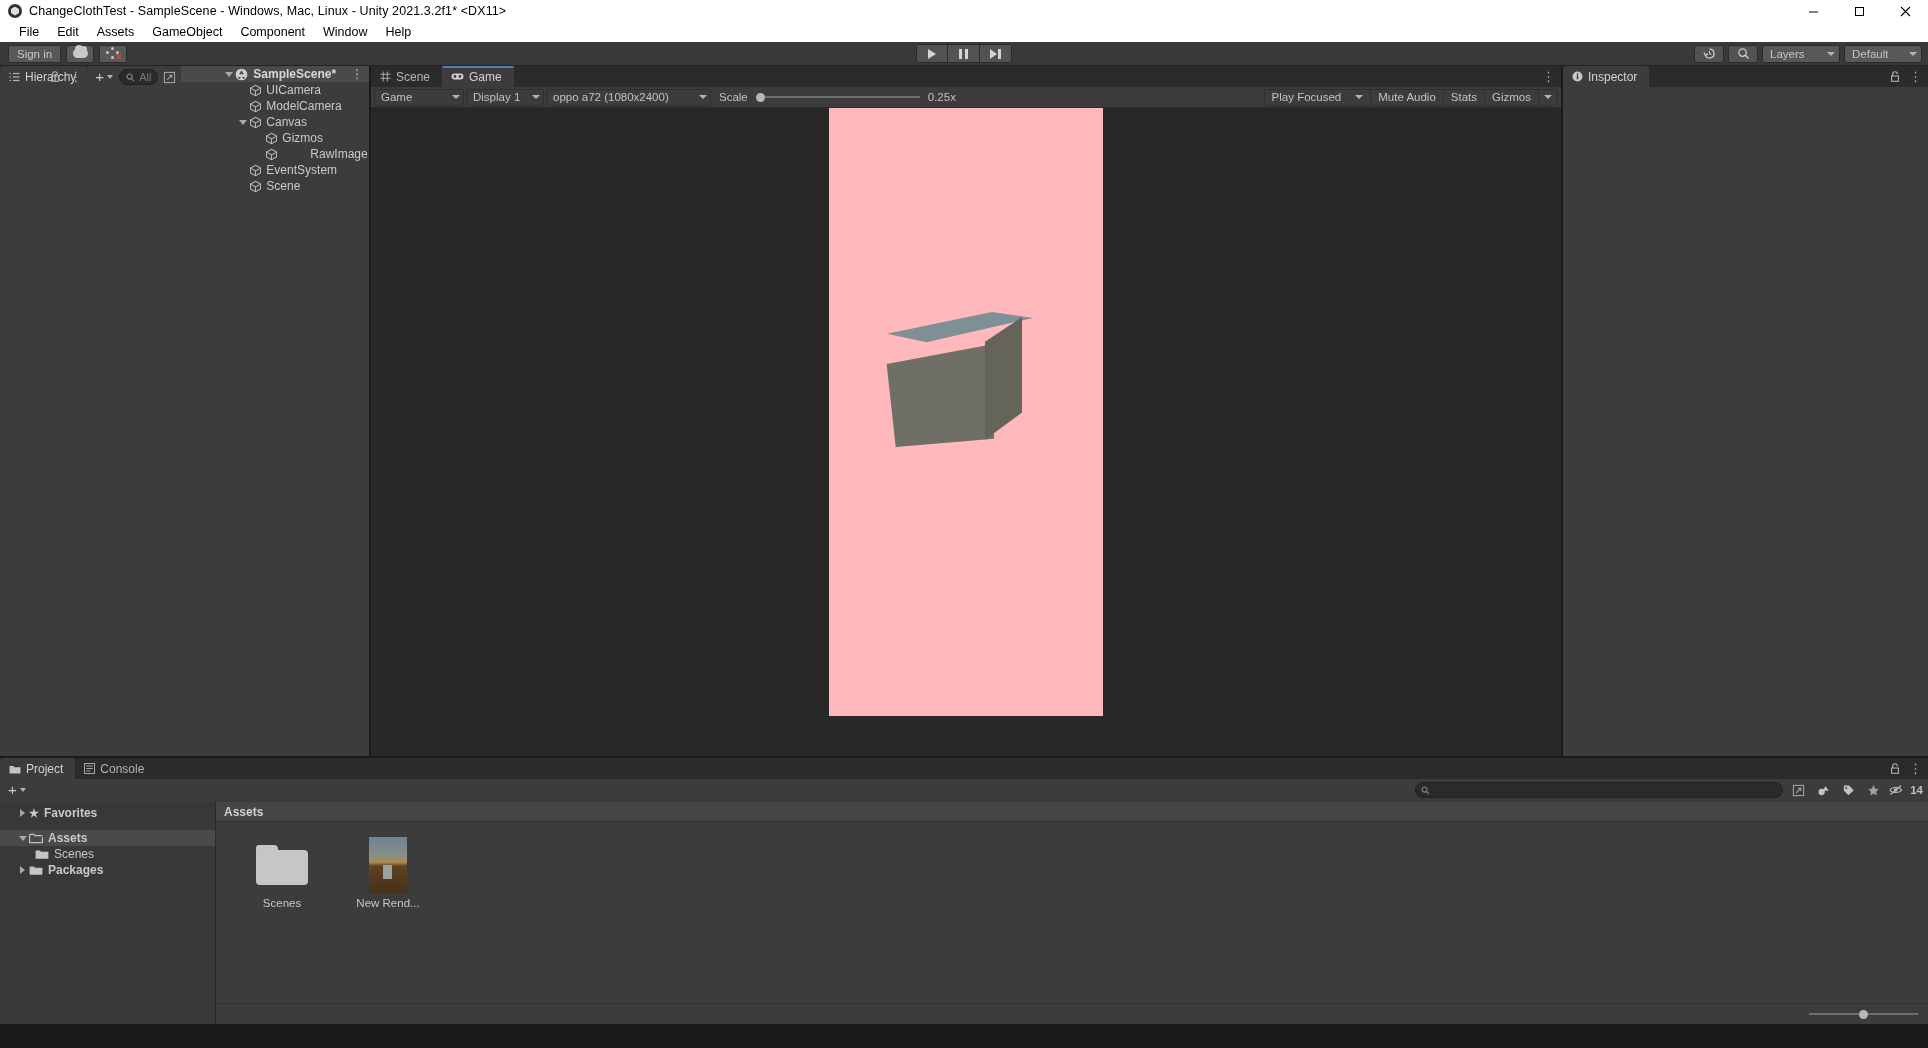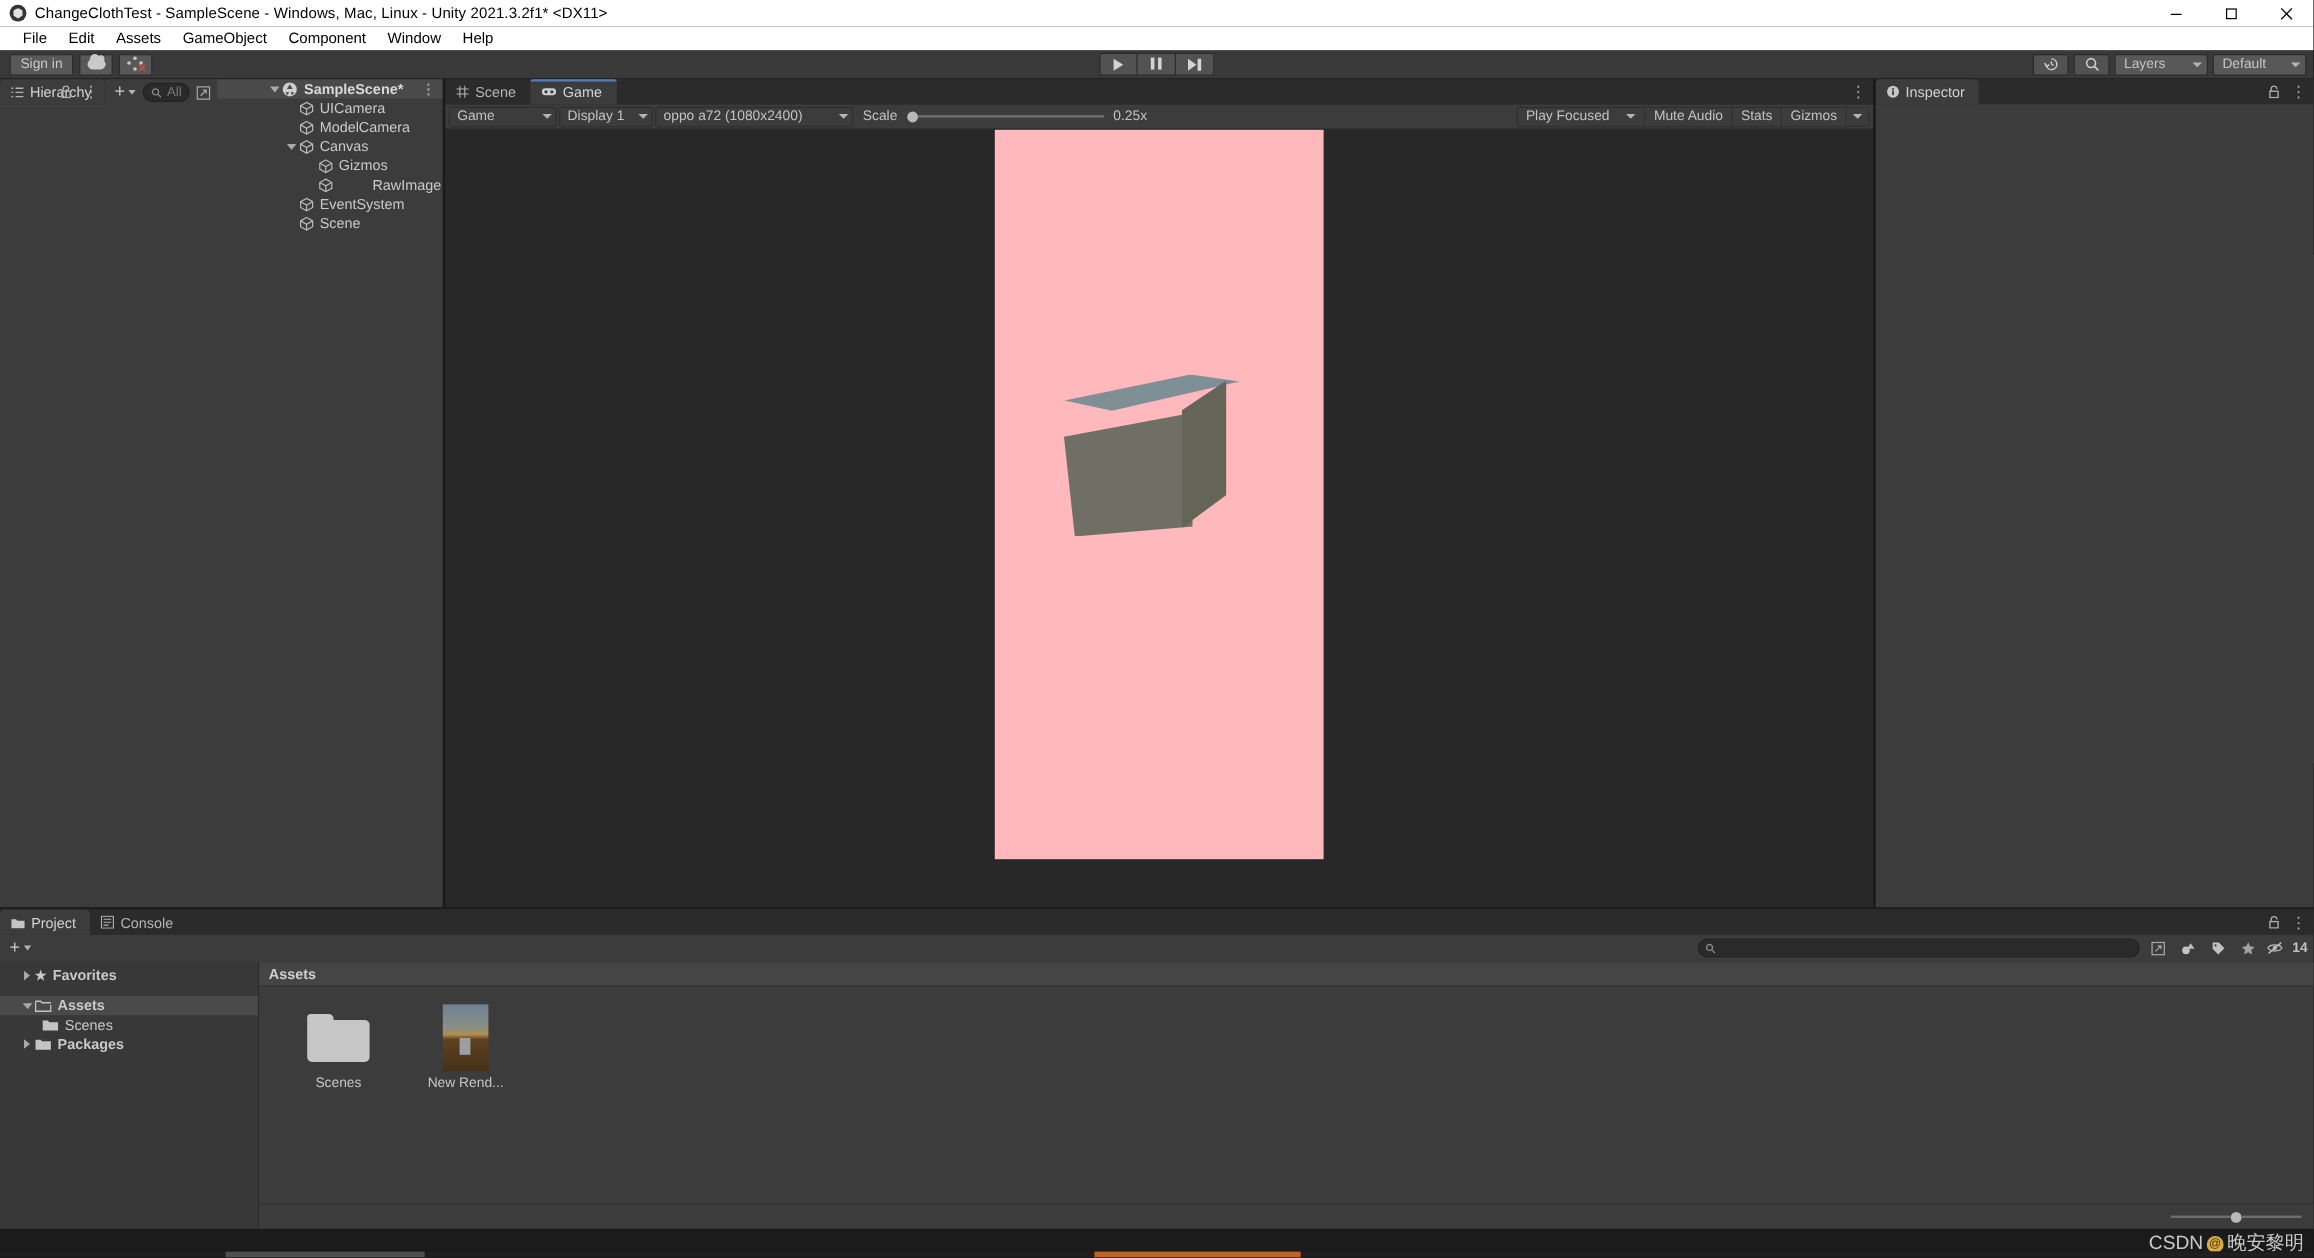--- a/index.html
+++ b/index.html
@@ -711,28 +711,14 @@
             </div>
           </div>
         </div>
       </div>
     </div>
 
     <div class="vsplit" style="left:369px;"></div>
     <div class="vsplit" style="left:1561px;"></div>
   </div>
 
-  <div class="statusbar">
-    <div class="watermark">
-      <span>CSDN</span>
-      <span class="wm-badge">@</span>
-      <span>晚安黎明</span>
-    </div>
-    <div class="taskbar">
-      <div class="tb-item" style="width:188px;background:#1f1f1f;"></div>
-      <div class="tb-item" style="width:166px;background:#4f4f4f;"></div>
-      <div class="tb-item" style="width:558px;background:#1f1f1f;"></div>
-      <div class="tb-item" style="width:172px;background:#c1641f;"></div>
-      <div class="tb-item" style="flex:1;background:#1f1f1f;"></div>
-    </div>
-  </div>
 
 </div>
 
 </body></html>

